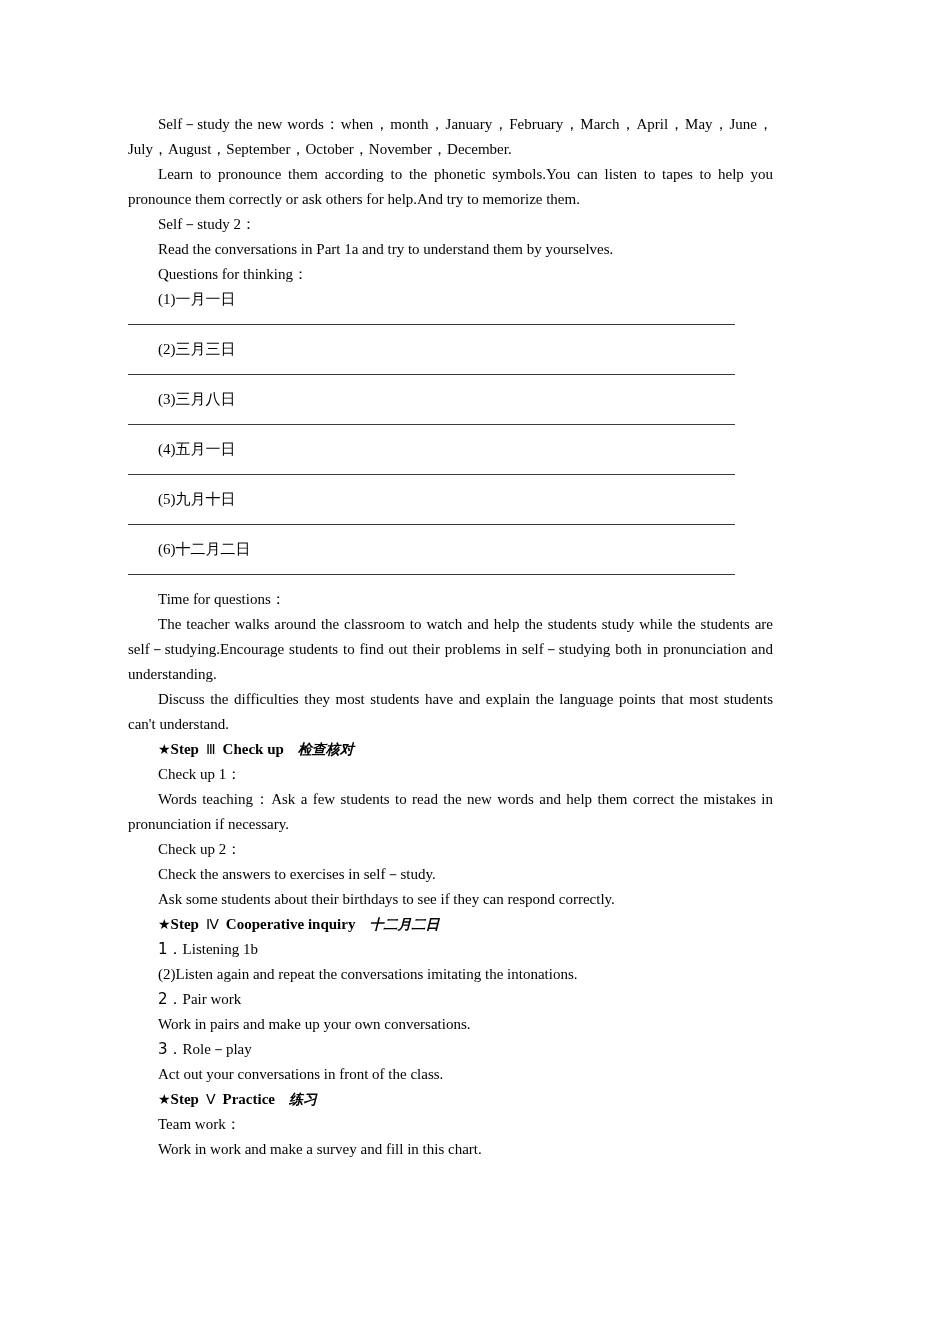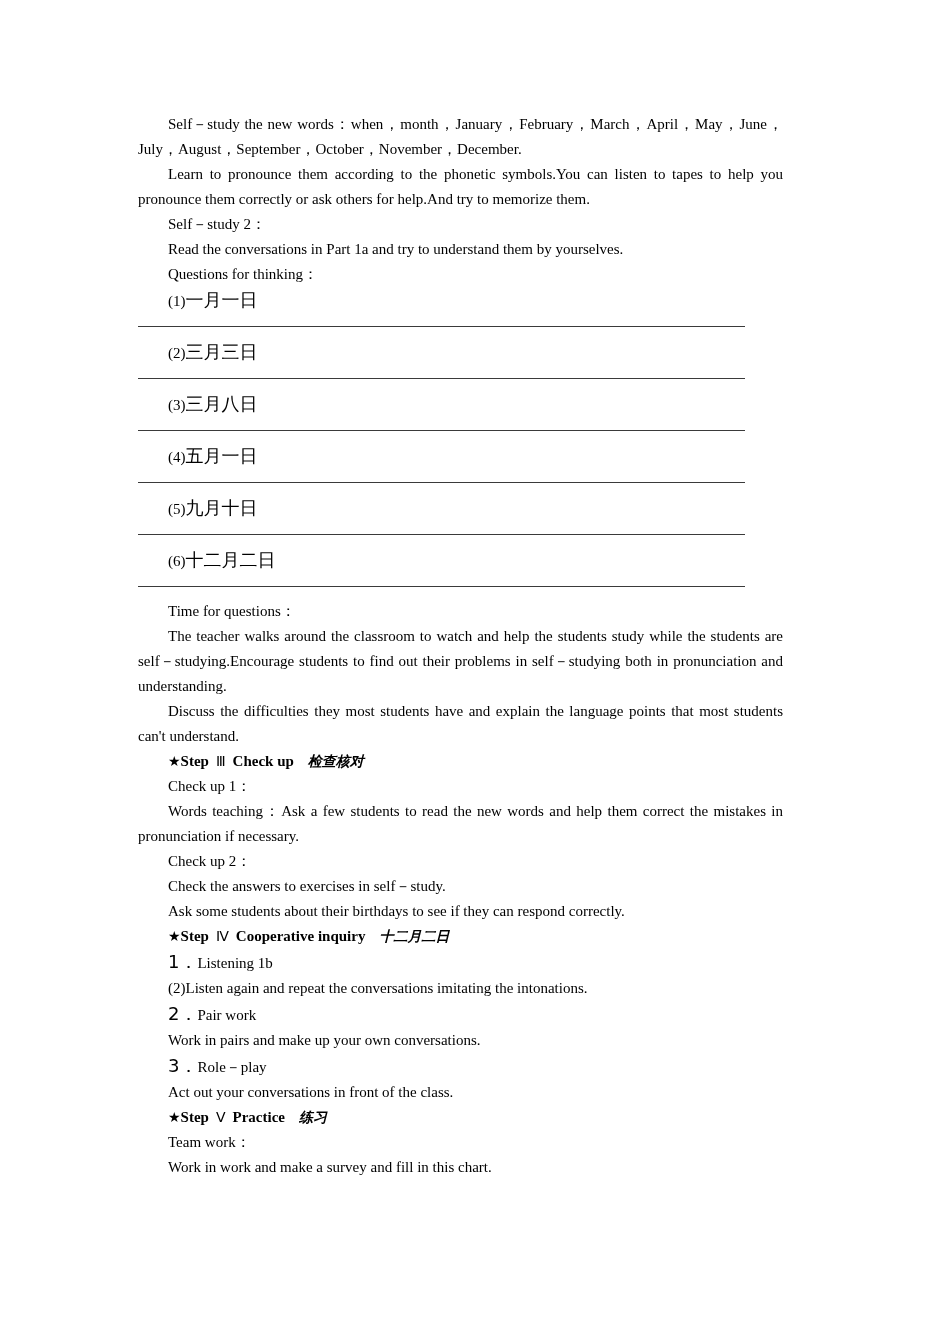--- a/index.html
+++ b/index.html
@@ -10,21 +10,21 @@
   body {
     width: 950px;
     height: 1344px;
     font-family: "Liberation Serif", "DejaVu Serif", serif;
     color: #000000;
     position: relative;
     overflow: hidden;
   }
   #page {
     position: absolute;
-    left: 138px;
+    left: 128px;
     top: 112px;
     width: 645px;
   }
   .line {
     font-size: 15px;
     line-height: 25px;
     text-align: justify;
     text-justify: inter-word;
     margin: 0;
     padding: 0;
@@ -87,21 +87,21 @@
     height: 1px;
     background: #3a3a3a;
   }
   .qline {
     padding-left: 30px;
     font-size: 15px;
     line-height: 25px;
     margin: 0;
   }
   .qline .cjk {
-    font-size: 18px;
+    font-size: 15px;
   }
 </style>
 </head>
 <body>
 
 <div id="page">
 
   <p class="line para">Self－study the new words：when，month，January，February，March，April，May，June，July，August，September，October，November，December.</p>
 
   <p class="line para">Learn to pronounce them according to the phonetic symbols.You can listen to tapes to help you pronounce them correctly or ask others for help.And try to memorize them.</p>

